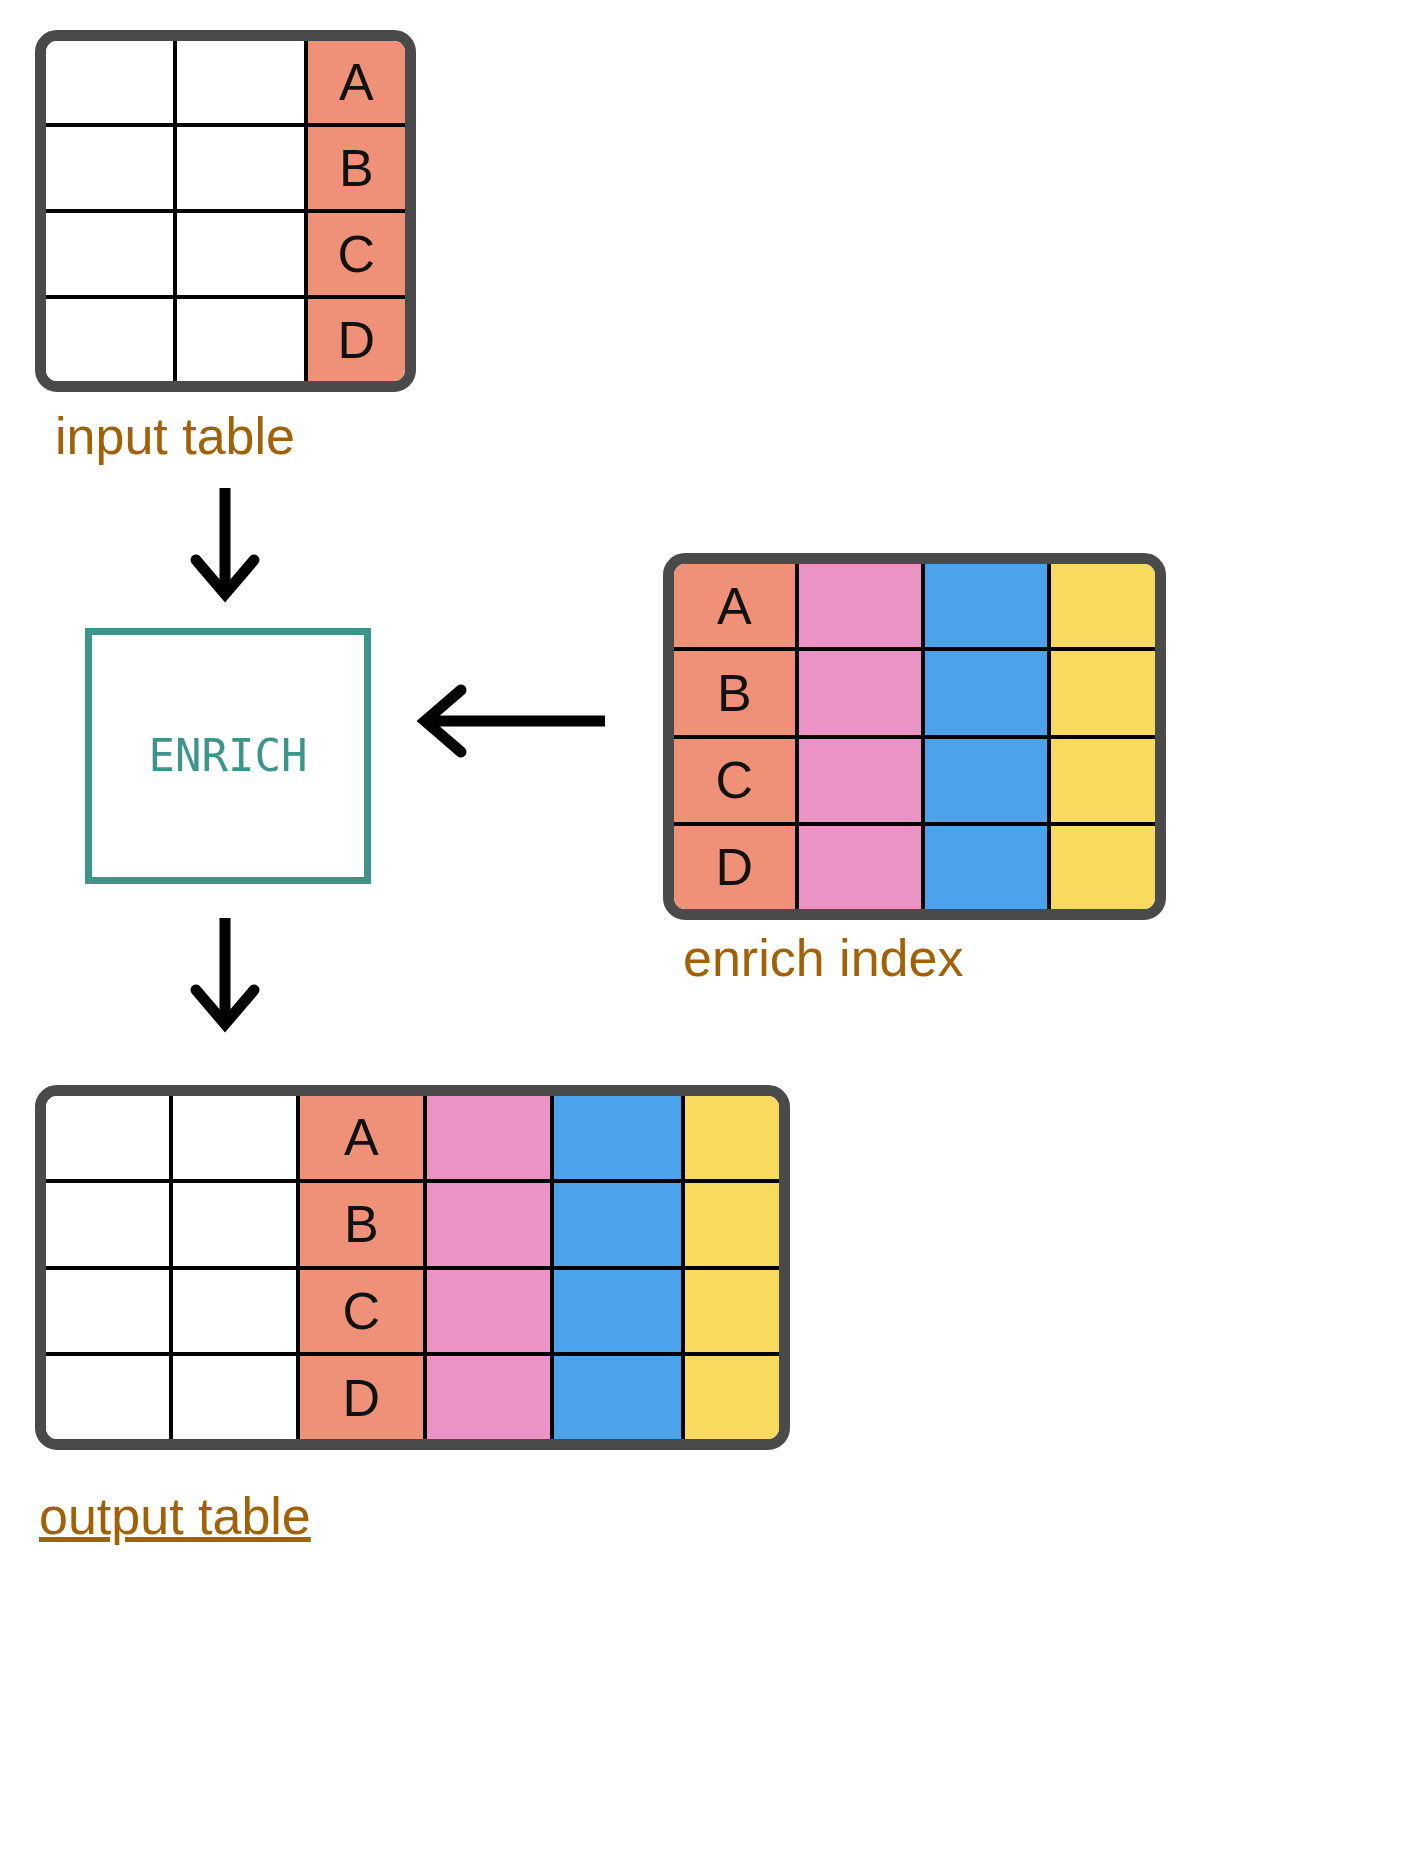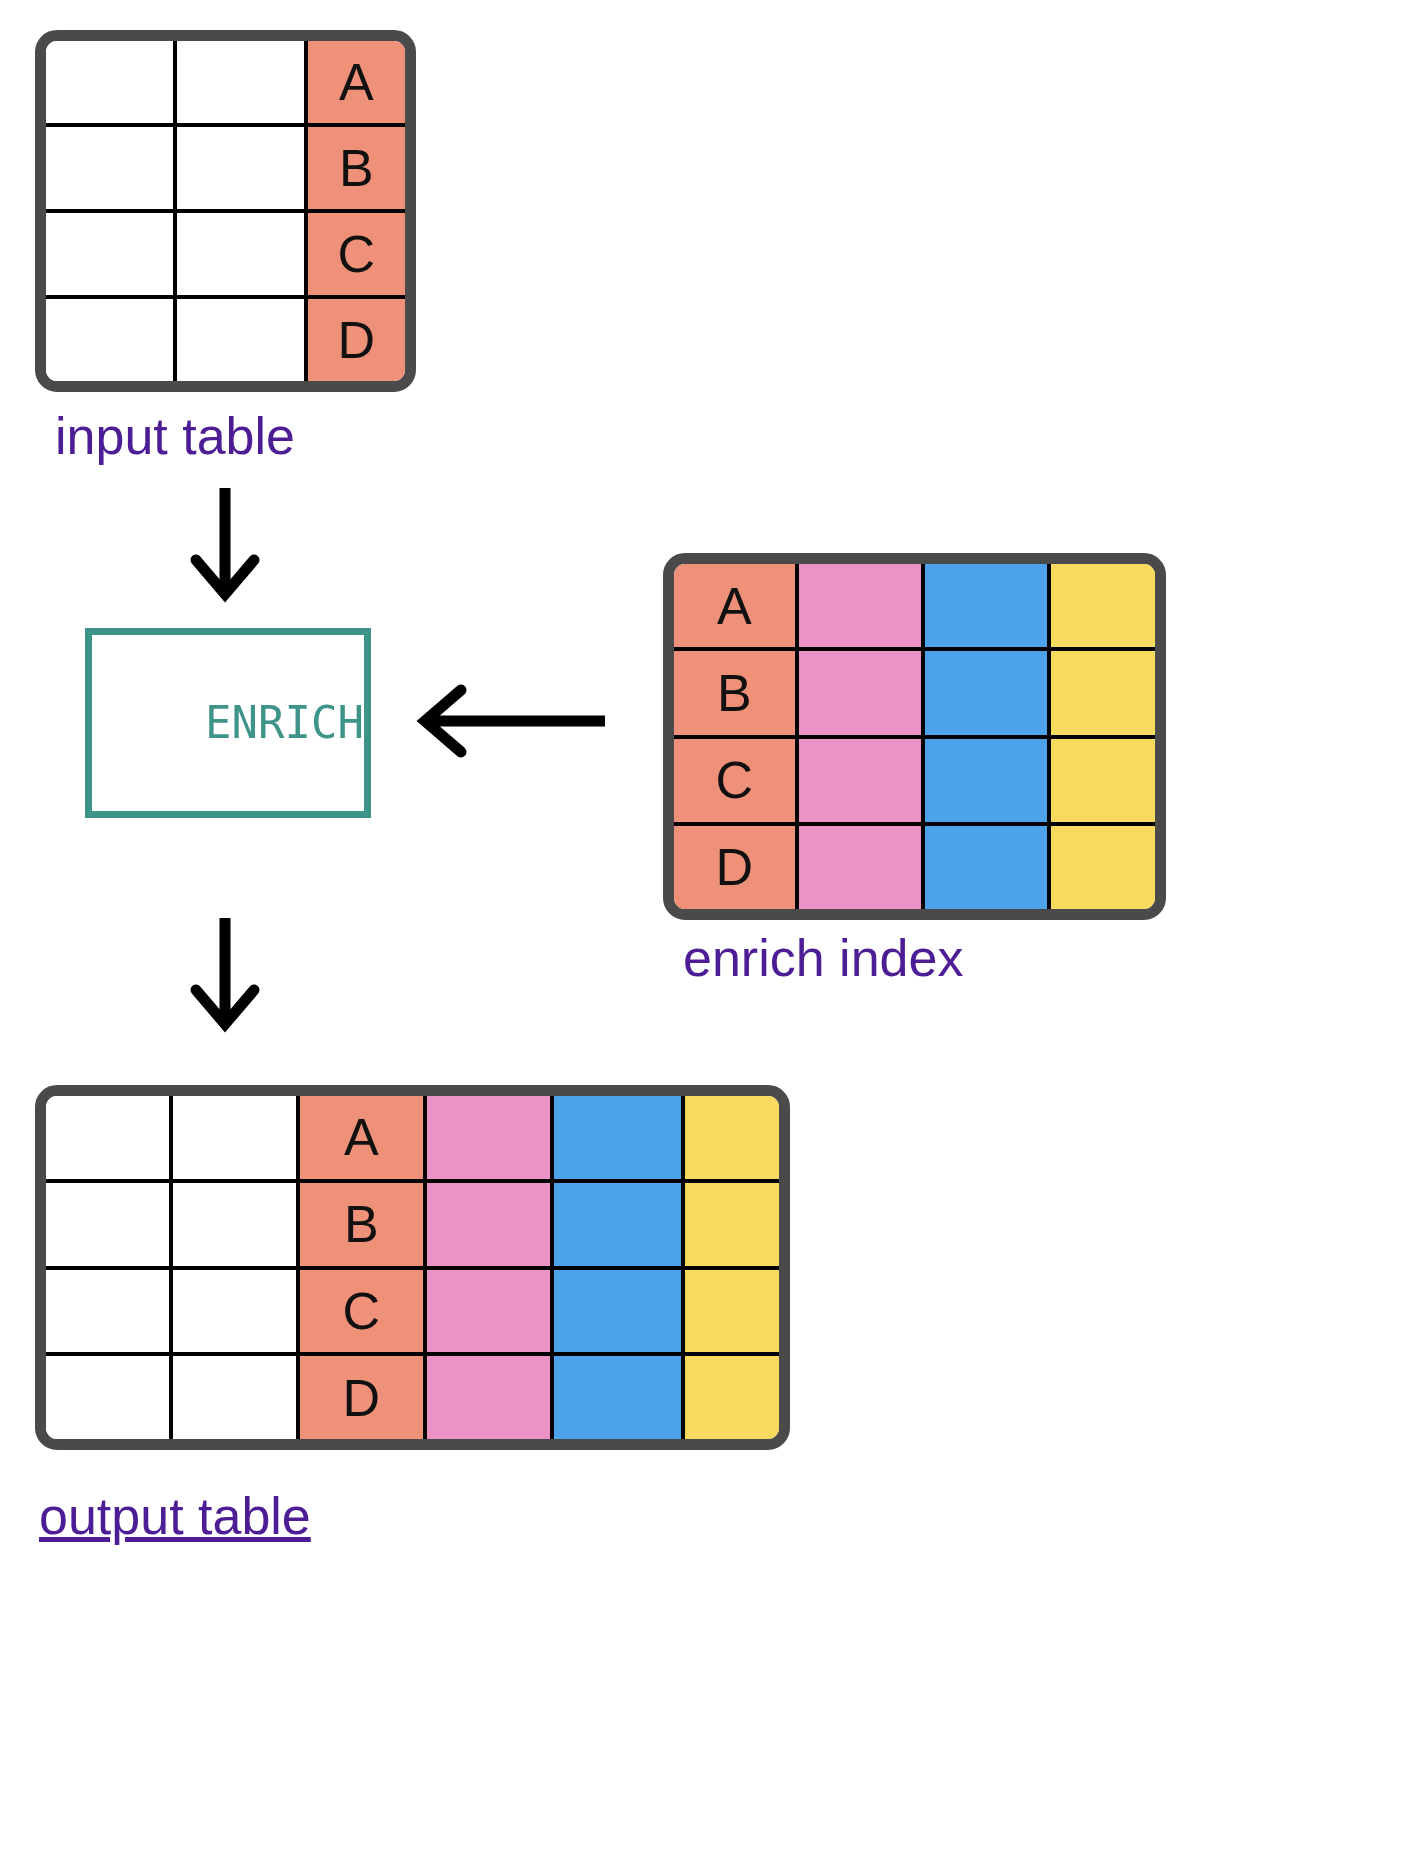--- a/index.html
+++ b/index.html
@@ -67,39 +67,39 @@
   #output-table .tcell.o2{width:127px;}
   #output-table .tcell.o3{width:127px;}
   #output-table .tcell.o4{width:127px;}
   #output-table .tcell.o5{width:131px;}
   #output-table .tcell.o6{flex:1 1 0;width:auto;}
 
   
   .caption{
     position:absolute;
     font-size:52px;
-    color:#4c1d95;
+    color:#a16207;
     white-space:nowrap;
     line-height:1.1;
   }
   #caption-input{left:55px;top:408px;}
   #caption-index{left:677px;top:930px;margin-left:6px;}
   #caption-output{left:39px;top:1488px;text-decoration:underline;}
 
   
   #enrich-box{
     position:absolute;
     left:85px;top:628px;
-    width:286px;height:190px;
+    width:286px;height:256px;
     box-sizing:border-box;
     border:7px solid #3e9489;
     background:#ffffff;
     display:flex;
     flex-direction:column;
-    align-items:flex-end;
+    align-items:center;
     justify-content:center;
   }
   #enrich-box .cmd-line{
     font-family:"DejaVu Sans Mono", monospace;
     font-size:44px;
     color:#3e9489;
     line-height:1.35;
     letter-spacing:0px;
     white-space:nowrap;
   }

